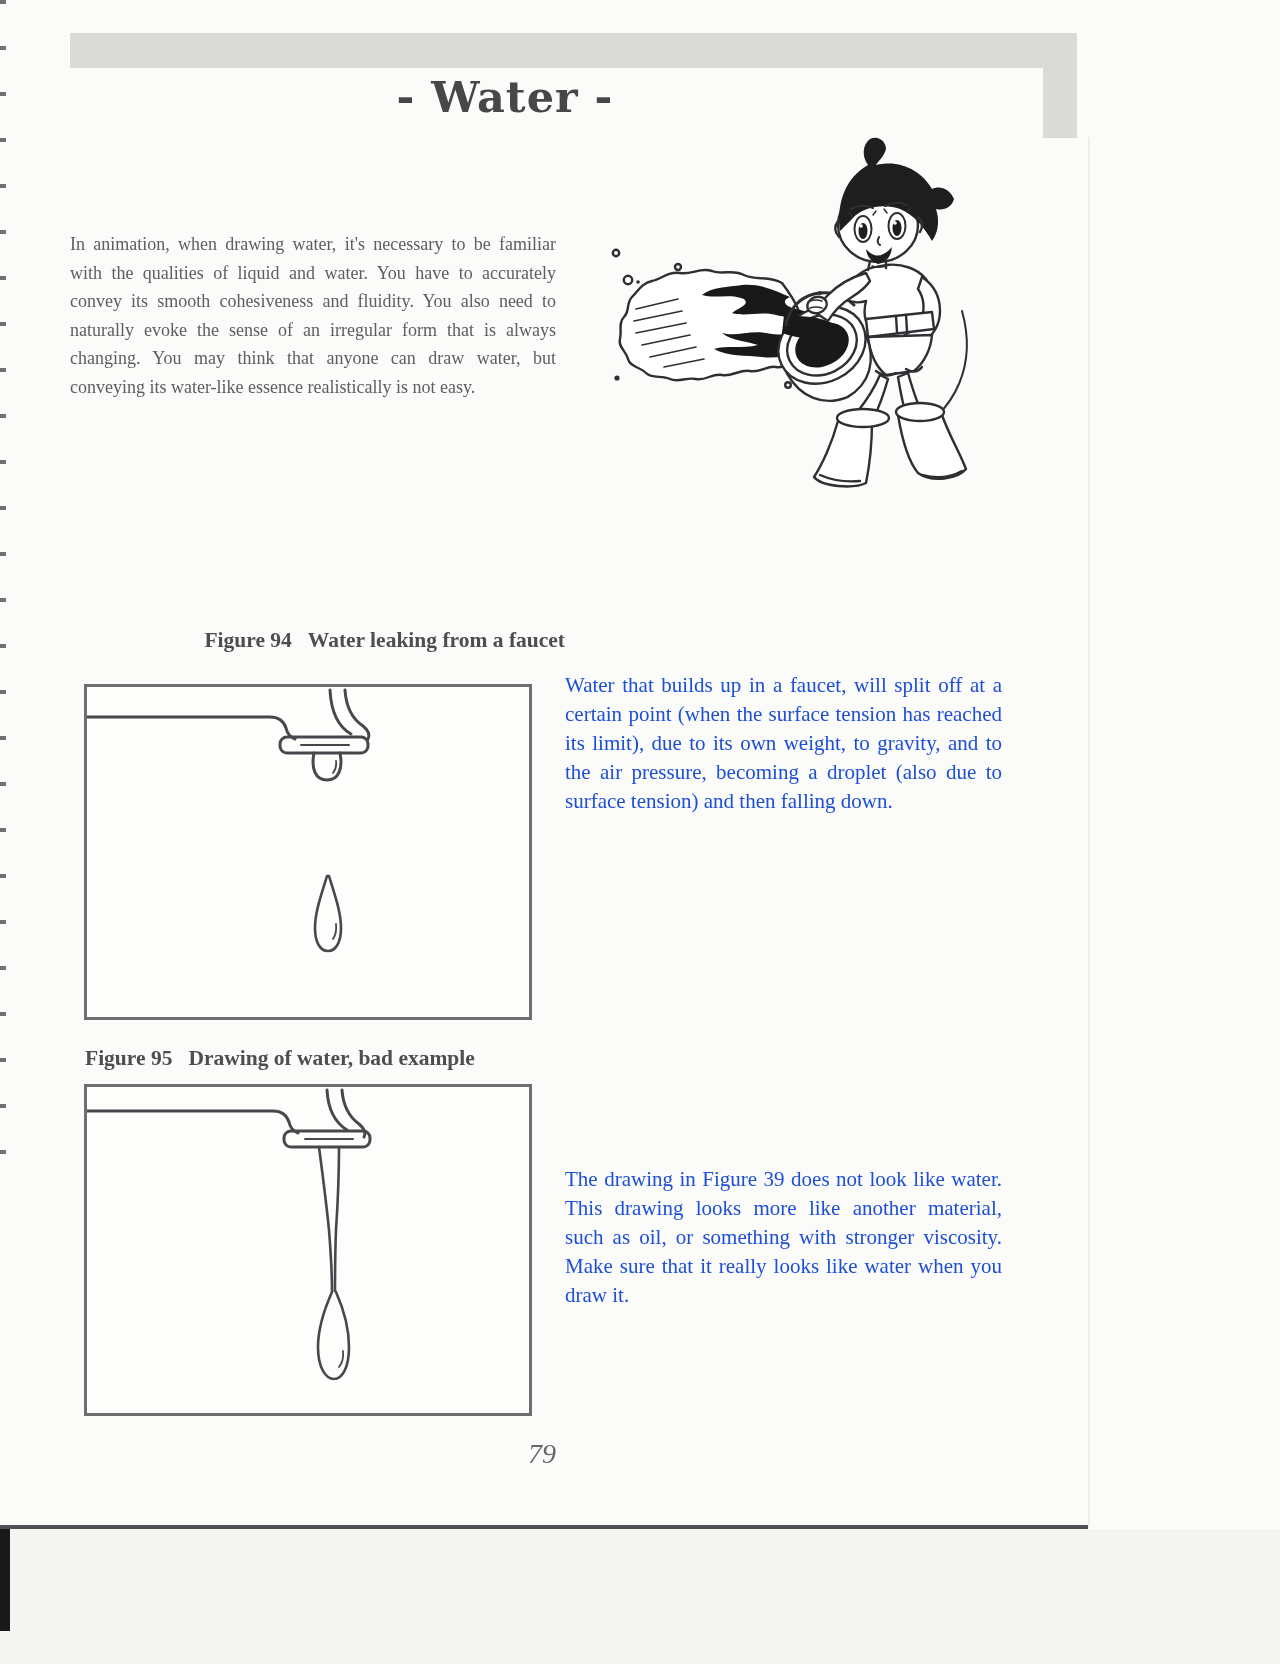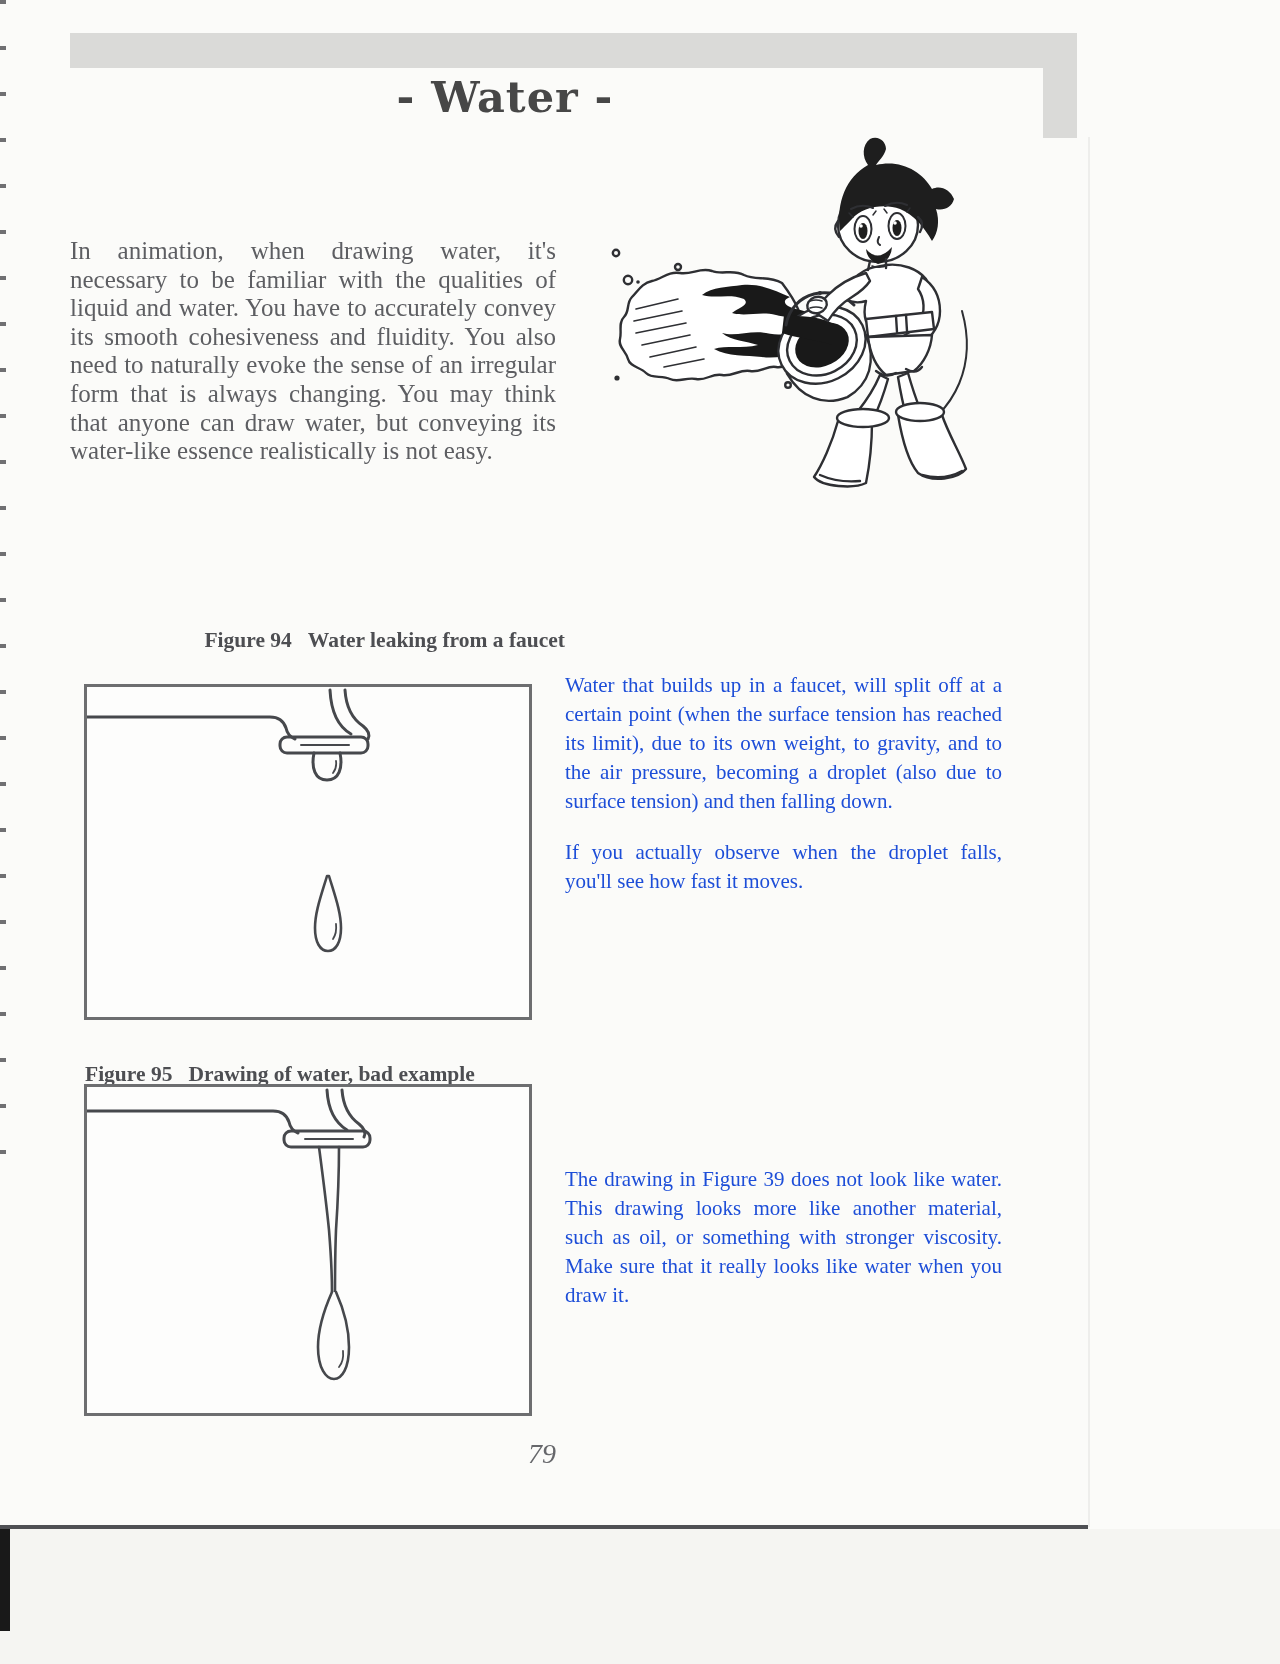--- a/index.html
+++ b/index.html
@@ -29,36 +29,36 @@
     font-family:"DejaVu Serif", serif;
     font-weight:bold;font-size:47px;letter-spacing:-1px;line-height:1.1;
   }
   .title-sub{
     font-family:"DejaVu Serif", serif;
     font-weight:bold;font-size:43px;letter-spacing:1px;line-height:1.1;margin-top:8px;
   }
 
   
   .bodytext{
-    color:#5d5e62;font-size:25px;line-height:28.6px;
+    color:#5d5e62;font-size:18px;line-height:28.6px;
     text-align:justify;text-align-last:left;
   }
   .intro{left:70px;top:212px;width:486px;}
   .textcol p{margin:0 0 22px 0;color:#1d4ed8;font-size:21px;line-height:29px;text-align:justify;text-align-last:left;}
   .textcol{width:437px;}
   #col94{left:565px;top:671px;}
   #col95{left:565px;top:1165px;}
 
   
   .caption{
     left:85px;width:480px;color:#4d4e52;font-weight:bold;font-size:21.5px;
     font-family:"Liberation Serif", serif;
   }
   #cap94{top:628px;text-align:right;}
-  #cap95{top:1046px;margin-top:16px;}
+  #cap95{top:1046px;}
   .caption .fig-label{margin-right:16px;}
   .figure-frame{background:#fdfdfc;border:3px solid #6d6e70;}
   #frame94{left:84px;top:684px;width:442px;height:330px;}
   #frame95{left:84px;top:1084px;width:442px;height:326px;}
   .figure-frame svg{display:block;width:100%;height:100%;}
 
   .page-number{
     left:486px;top:1438px;width:70px;text-align:right;
     font-style:italic;font-size:28px;color:#66676b;
   }
@@ -174,21 +174,20 @@
       <path d="M214,55 H262" stroke-width="2"></path>
       <path d="M227,63 C224,78 228,90 240,90 C252,90 256,78 253,63"></path>
       <path d="M246,83 Q250,78 249,71" stroke-width="1.8"></path>
       <path fill="#fdfdfc" d="M240,186 C234,206 228,222 228,238 C228,252 233,261 241,261 C249,261 254,252 254,238 C254,222 248,206 242,186 Z" stroke-width="2.6"></path>
       <path d="M246,249 Q250,243 249,234" stroke-width="1.8"></path>
     </g>
   </svg>
 </div>
 <div class="abs textcol" id="col94">
   <p>Water that builds up in a faucet, will split off at a certain point (when the surface tension has reached its limit), due to its own weight, to gravity, and to the air pressure, becoming a droplet (also due to surface tension) and then falling down.</p>
-  <p>If you actually observe when the droplet falls, you'll see how fast it moves.</p>
 </div>
 
 <div class="abs caption" id="cap95">
   <span class="fig-label">Figure 95</span><span>Drawing of water, bad example</span>
 </div>
 <div class="abs figure-frame" id="frame95">
   <svg viewBox="0 0 442 320">
     <g stroke="#46484c" stroke-width="3" fill="none" stroke-linecap="round" stroke-linejoin="round">
       <path d="M0,21 H186 C196,21 200,26 202,32 C203,37 206,41 211,43"></path>
       <path d="M240,0 C241,18 247,32 260,40"></path>

